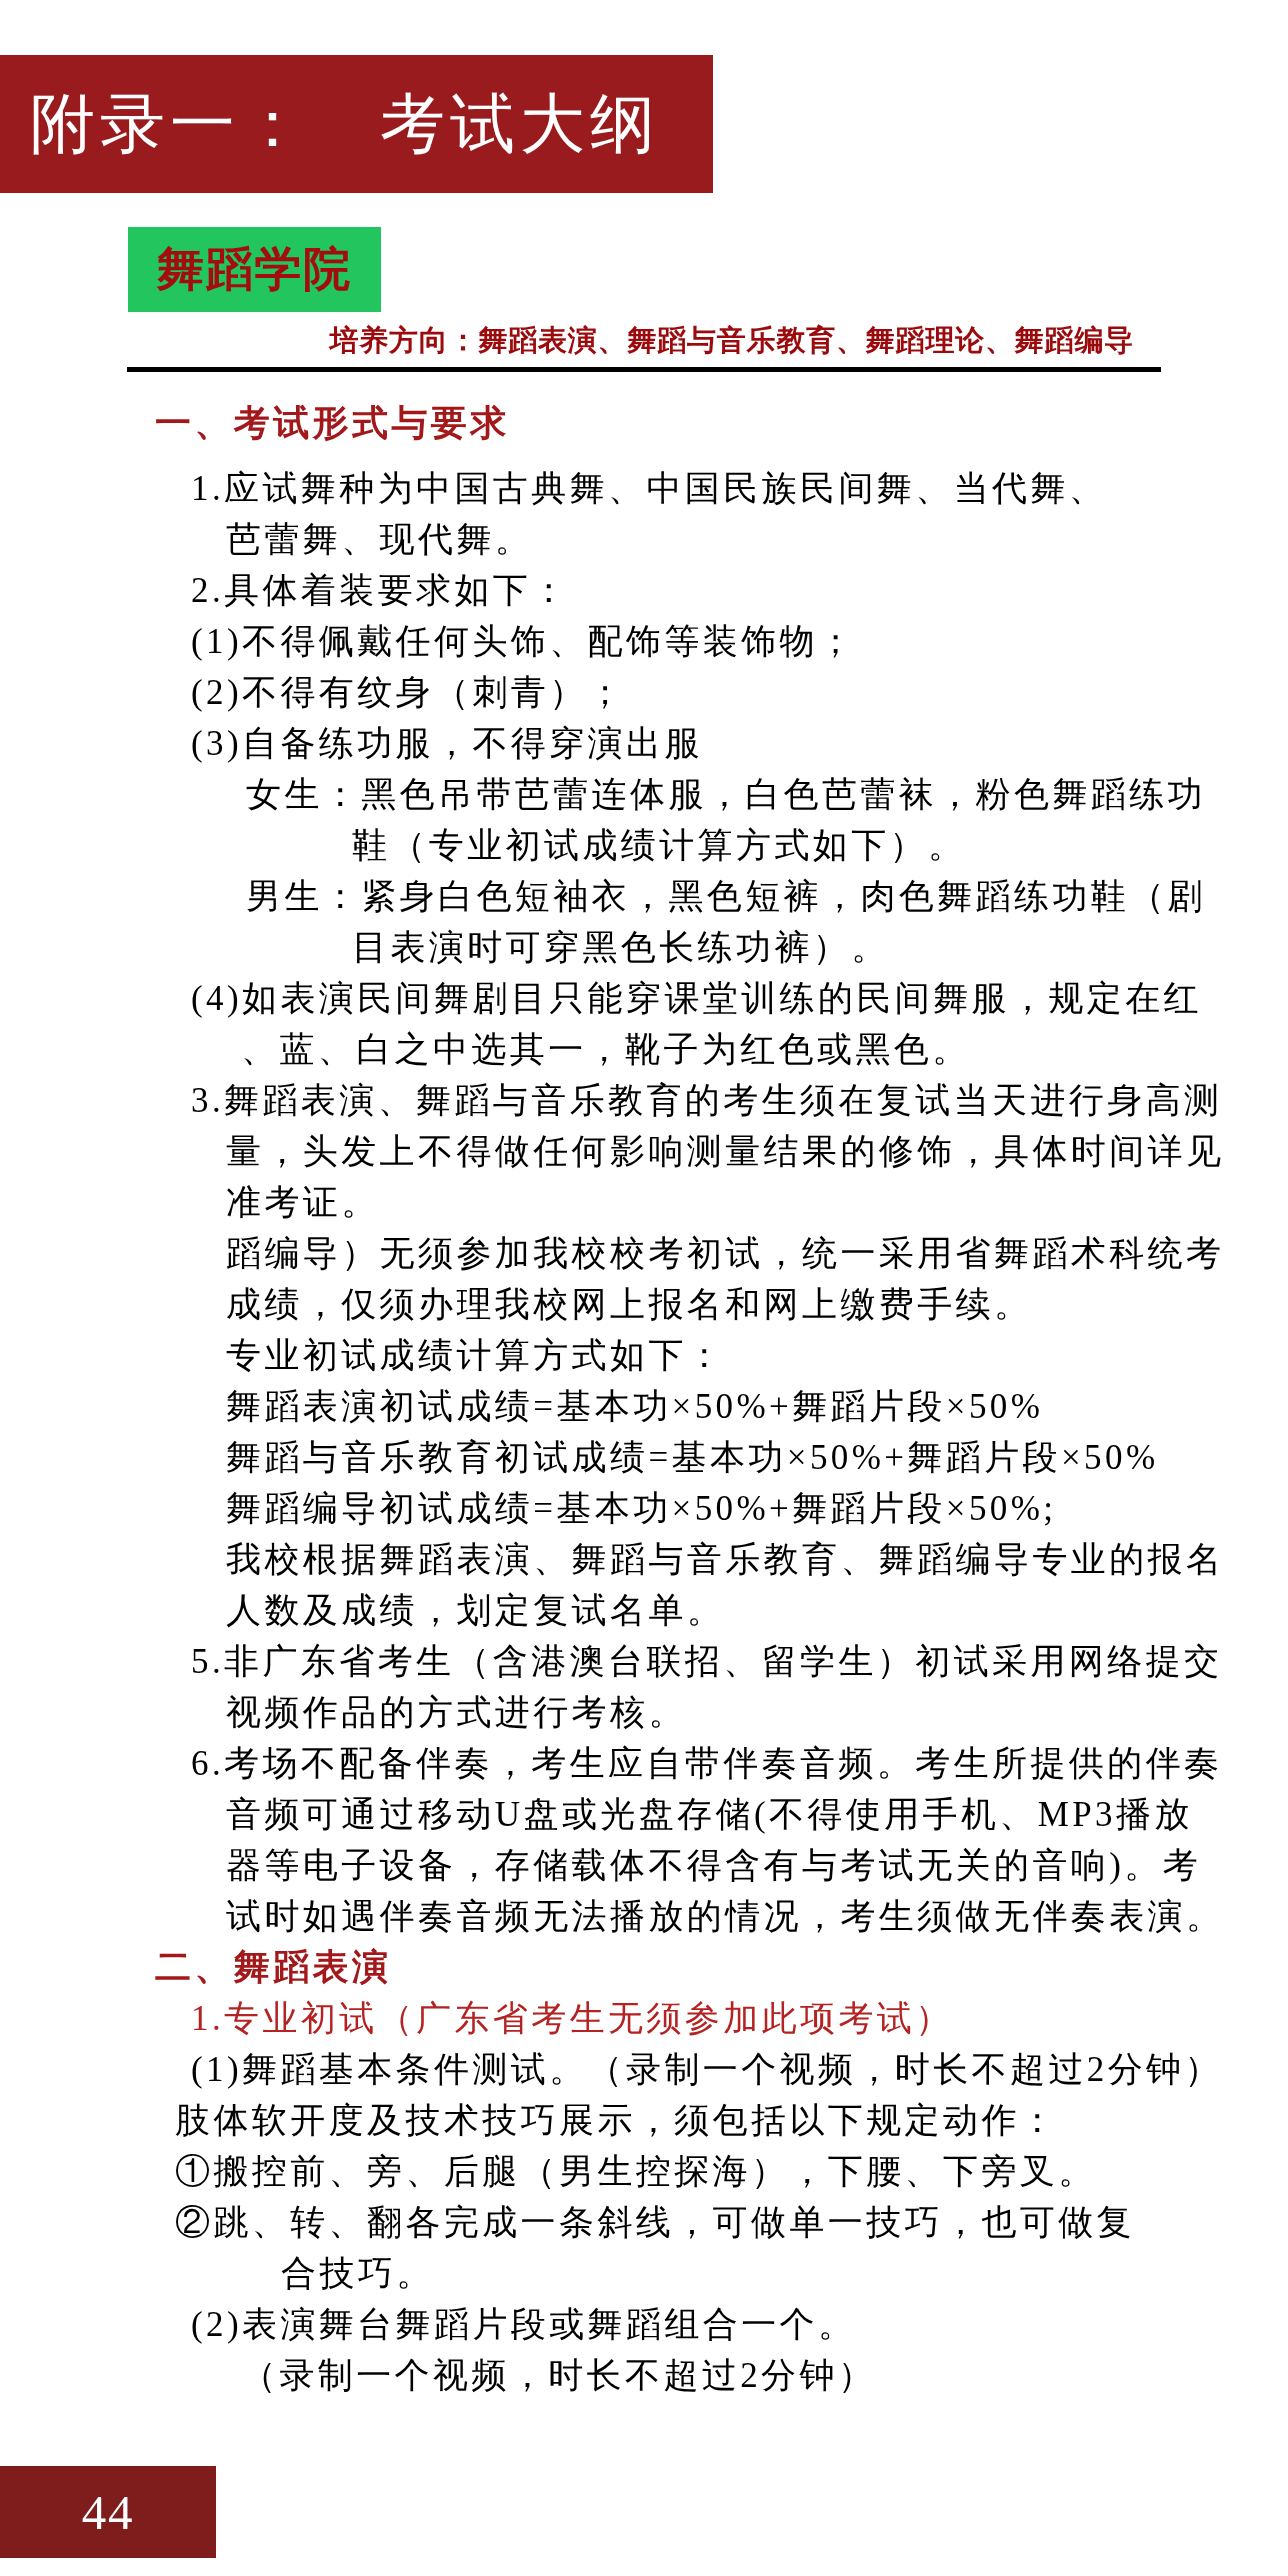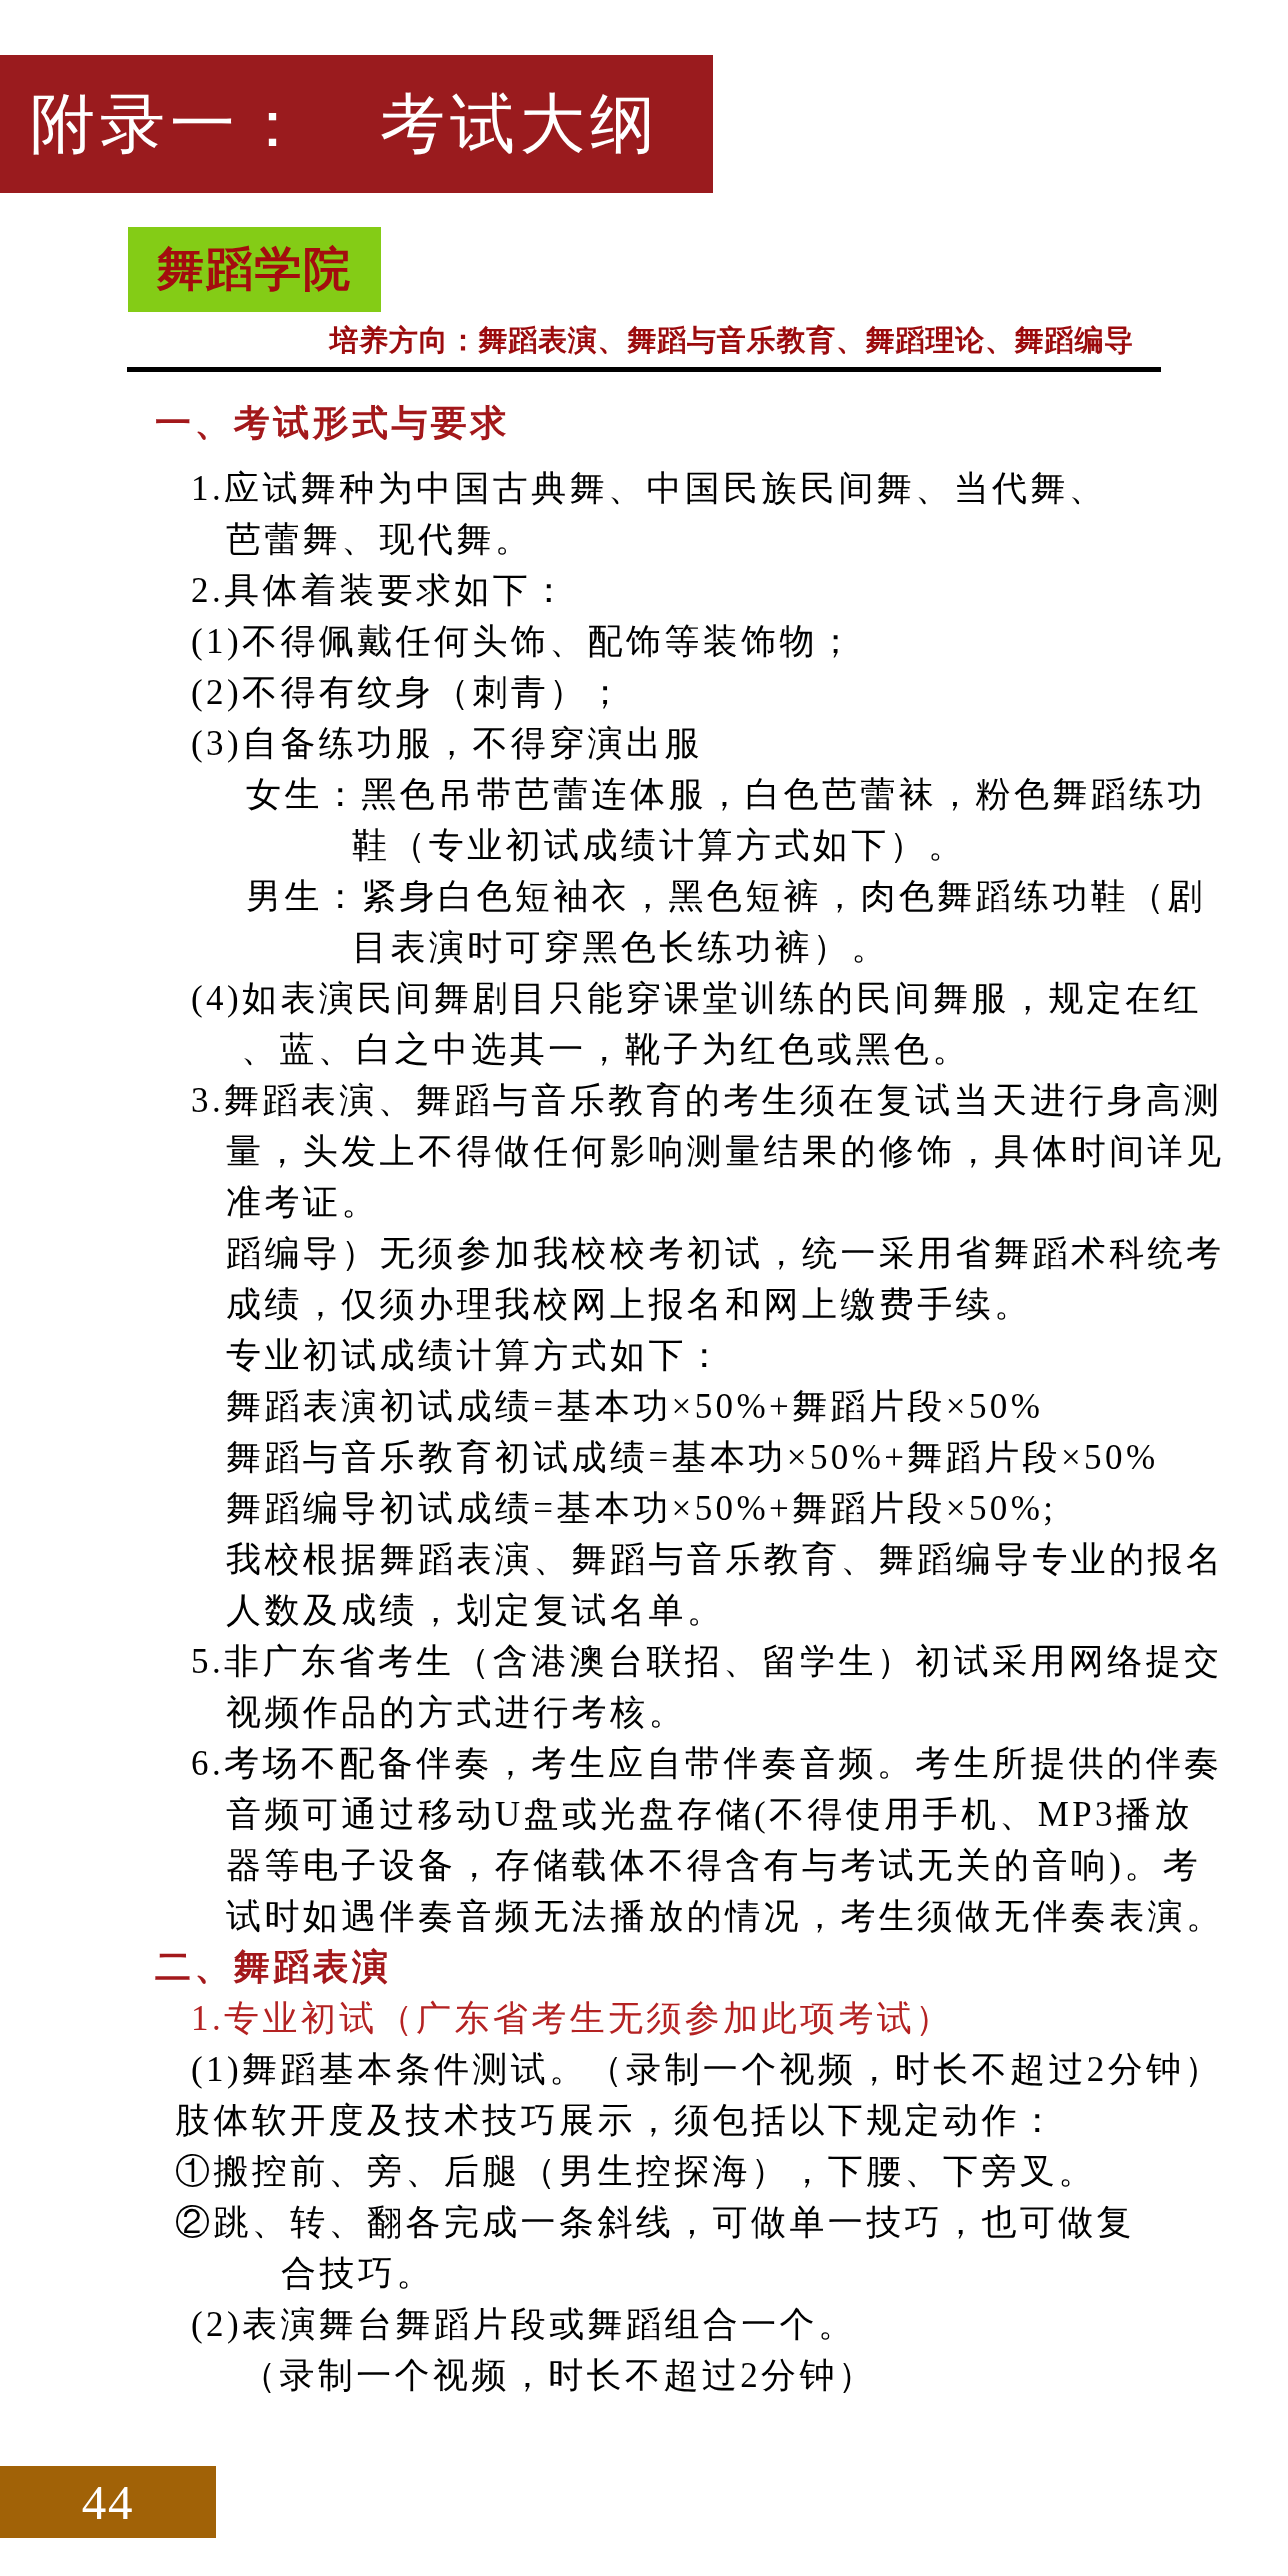--- a/index.html
+++ b/index.html
@@ -11,21 +11,21 @@
   .topbar{
     position:absolute;left:0;top:55px;width:713px;height:138px;
     background:#9a1b1e;display:flex;align-items:center;
   }
   .topbar .title{
     color:#ffffff;font-size:65px;letter-spacing:5px;padding-left:30px;
     white-space:nowrap;font-family:"Liberation Serif","DejaVu Serif",serif;
   }
   .deptbox{
     position:absolute;left:128px;top:227px;width:253px;height:85px;
-    background:#84cc16;display:flex;align-items:center;justify-content:center;
+    background:#22c55e;display:flex;align-items:center;justify-content:center;
   }
   .deptbox .deptname{
     color:#a30d0e;font-weight:bold;font-size:47px;letter-spacing:1.7px;white-space:nowrap;
   }
   .direction{
     position:absolute;left:127px;top:321px;width:1007px;text-align:right;
     color:#9b0b0d;font-weight:bold;font-size:29px;letter-spacing:0.8px;white-space:nowrap;
     font-family:"Liberation Sans","DejaVu Sans",sans-serif;
   }
   .rule{
@@ -43,22 +43,22 @@
   .ln.c{margin-left:99px;}
   .ln.c2{margin-left:114px;}
   .ln.g{margin-left:119px;}
   .ln.gc{margin-left:225px;}
   .ln.t{margin-left:48px;}
   .ln.tc{margin-left:154px;}
   .ln.red-h{color:#a3181b;font-weight:bold;font-size:36px;}
   .ln.red-b{color:#b42222;}
   .ln.gap-lg{margin-top:14.3px;}
   .pagebox{
-    position:absolute;left:0;top:2466px;width:216px;height:72px;
-    background:#a16207;display:flex;align-items:center;justify-content:center;
+    position:absolute;left:0;top:2466px;width:216px;height:92px;
+    background:#7f1d1d;display:flex;align-items:center;justify-content:center;
   }
   .pagebox .pagenum{color:#ffffff;font-size:49px;letter-spacing:1.7px;}
 </style>
 </head>
 <body>
 
 <div class="topbar">
   <span class="title">附录一：　考试大纲</span>
 </div>
 

